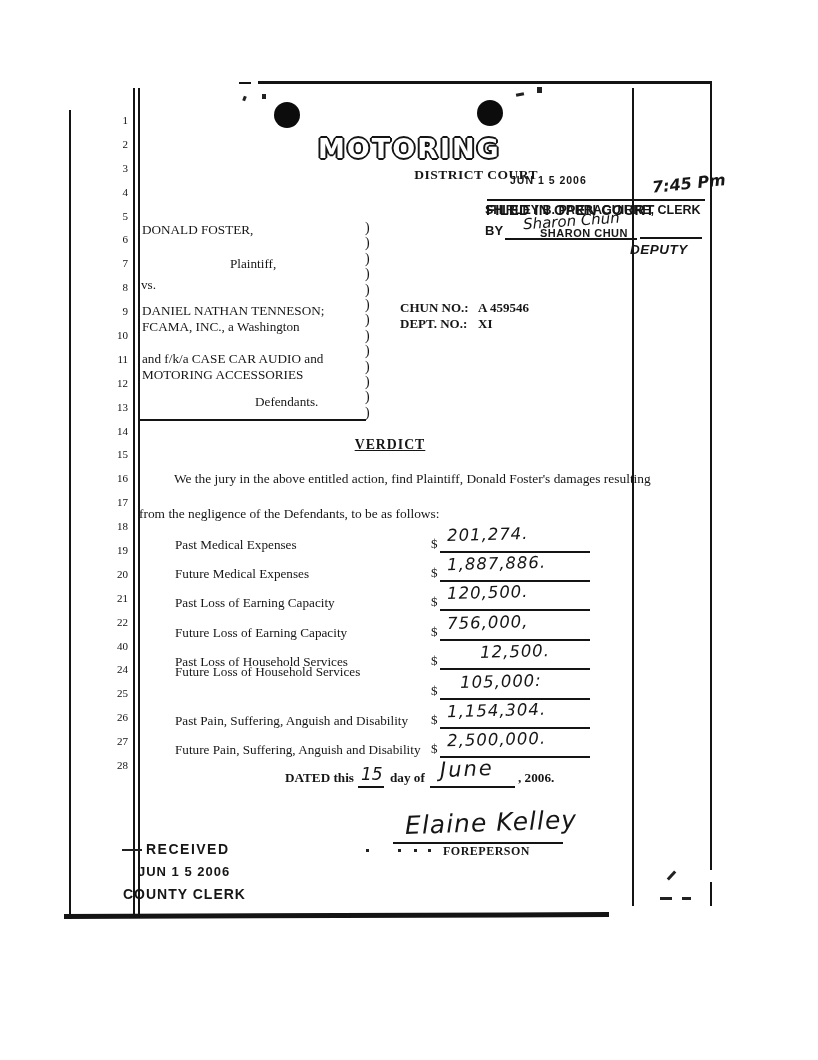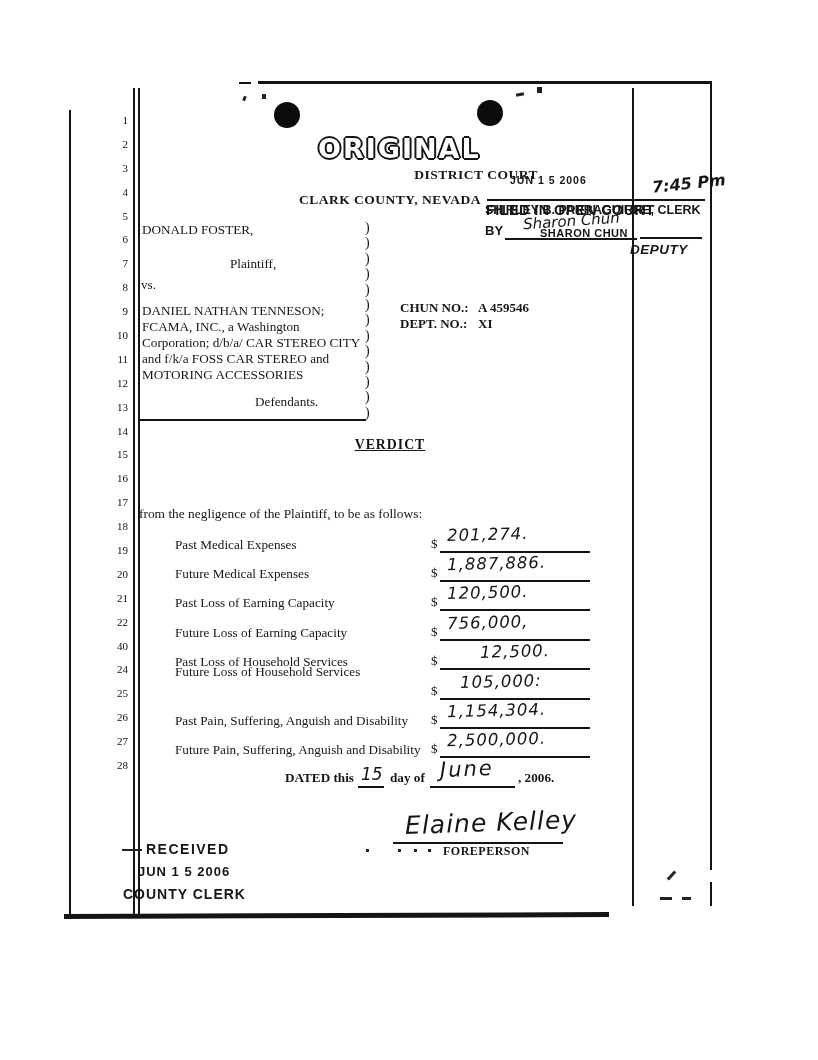--- a/index.html
+++ b/index.html
@@ -75,43 +75,41 @@
       <div class="ln">21</div>
       <div class="ln">22</div>
       <div class="ln">40</div>
       <div class="ln">24</div>
       <div class="ln">25</div>
       <div class="ln">26</div>
       <div class="ln">27</div>
       <div class="ln">28</div>
     </div>
 
-  <div class="abs outline-stamp" style="left:318px;top:133px;">ORIGINAL</div>
+  <div class="abs outline-stamp" style="left:318px;top:133px;">MOTORING</div>
   <div class="abs serif bold" style="left:258px;top:167px;width:280px;text-align:right;font-size:13.5px;letter-spacing:0.5px;">DISTRICT COURT</div>
-  <div class="abs serif bold" style="left:250px;top:192px;width:280px;text-align:center;font-size:13.5px;letter-spacing:0.5px;">CLARK COUNTY, NEVADA</div>
 
   <div class="abs sans bold" style="left:486px;top:162px;font-size:14.5px;letter-spacing:0.4px;margin-top:40px;">FILED IN OPEN COURT</div>
   <div class="abs sans bold" style="left:510px;top:174px;font-size:10.5px;letter-spacing:1px;">JUN 1 5 2006</div>
   <div class="abs hand" style="left:652px;top:174px;font-size:16px;transform:rotate(-6deg);font-weight:bold;">7:45 Pm</div>
   <div class="rule" style="left:487px;top:199px;width:218px;height:2px;"></div>
   <div class="abs sans bold" style="left:485px;top:203px;font-size:12.5px;">SHIRLEY B. PARRAGUIRRE, CLERK</div>
   <div class="abs sans bold" style="left:485px;top:223px;font-size:13px;">BY</div>
   <div class="abs hand" style="left:523px;top:212px;font-size:15px;transform:rotate(-4deg);">Sharon Chun</div>
   <div class="abs sans bold" style="left:540px;top:227px;font-size:11px;letter-spacing:0.5px;">SHARON CHUN</div>
   <div class="rule" style="left:505px;top:238px;width:132px;height:2px;"></div>
   <div class="rule" style="left:640px;top:237px;width:62px;height:2px;"></div>
   <div class="abs sans bold" style="left:630px;top:242px;font-size:13.5px;letter-spacing:0.5px;font-style:italic;">DEPUTY</div>
 
   <div class="abs serif" style="left:142px;top:222px;font-size:13.2px;">DONALD FOSTER,</div>
   <div class="abs serif" style="left:230px;top:256px;font-size:13.2px;">Plaintiff,</div>
   <div class="abs serif" style="left:141px;top:277px;font-size:13.2px;">vs.</div>
   <div class="abs serif" style="left:142px;top:303px;font-size:13.2px;line-height:16.2px;">DANIEL NATHAN TENNESON;</div>
   <div class="abs serif" style="left:142px;top:319px;font-size:13.2px;">FCAMA, INC., a Washington</div>
-  <div class="abs serif" style="left:142px;top:335px;font-size:13.2px;">Corporation; d/b/a/ CAR STEREO CITY</div>
-  <div class="abs serif" style="left:142px;top:351px;font-size:13.2px;">and f/k/a FOSS CAR STEREO and</div>
+  <div class="abs serif" style="left:142px;top:351px;font-size:13.2px;">and f/k/a CASE CAR AUDIO and</div>
   <div class="abs serif" style="left:142px;top:367px;font-size:13.2px;">MOTORING ACCESSORIES</div>
   <div class="abs serif" style="left:255px;top:394px;font-size:13.2px;">Defendants.</div>
   <div class="abs" style="left:365px;top:220px;">
       <span class="paren">)</span>
       <span class="paren">)</span>
       <span class="paren">)</span>
       <span class="paren">)</span>
       <span class="paren">)</span>
       <span class="paren">)</span>
       <span class="paren">)</span>
@@ -123,21 +121,22 @@
       <span class="paren">)</span>
     </div>
   <div class="rule" style="left:140px;top:419px;width:226px;height:2px;"></div>
 
   <div class="abs serif bold" style="left:400px;top:300px;font-size:13px;">CHUN NO.:</div>
   <div class="abs serif bold" style="left:478px;top:300px;font-size:13px;">A 459546</div>
   <div class="abs serif bold" style="left:400px;top:316px;font-size:13px;">DEPT. NO.:</div>
   <div class="abs serif bold" style="left:478px;top:316px;font-size:13px;">XI</div>
 
   <div class="abs serif bold" style="left:330px;top:437px;width:120px;text-align:center;font-size:13.8px;letter-spacing:1px;text-decoration:underline;">VERDICT</div>
-  <div class="abs serif" style="left:139px;top:506px;font-size:13.4px;">from the negligence of the Plaintiff, to be as follows:</div>
+  <div class="abs serif" style="left:174px;top:471px;font-size:13.4px;">We the jury in the above entitled action, find Plaintiff, Donald Foster's damages resulting</div>
+  <div class="abs serif" style="left:139px;top:506px;font-size:13.4px;">from the negligence of the Defendants, to be as follows:</div>
 
   <div>
     <span class="dmg-label" style="top:537px;">Past Medical Expenses</span>
     <span class="dmg-dollar" style="top:536px;">$</span>
     <span class="dmg-val" style="top:525px;">201,274.</span>
     <span class="dmg-line" style="top:551px;"></span>
   </div>
   <div>
     <span class="dmg-label" style="top:566px;">Future Medical Expenses</span>
     <span class="dmg-dollar" style="top:565px;">$</span>

